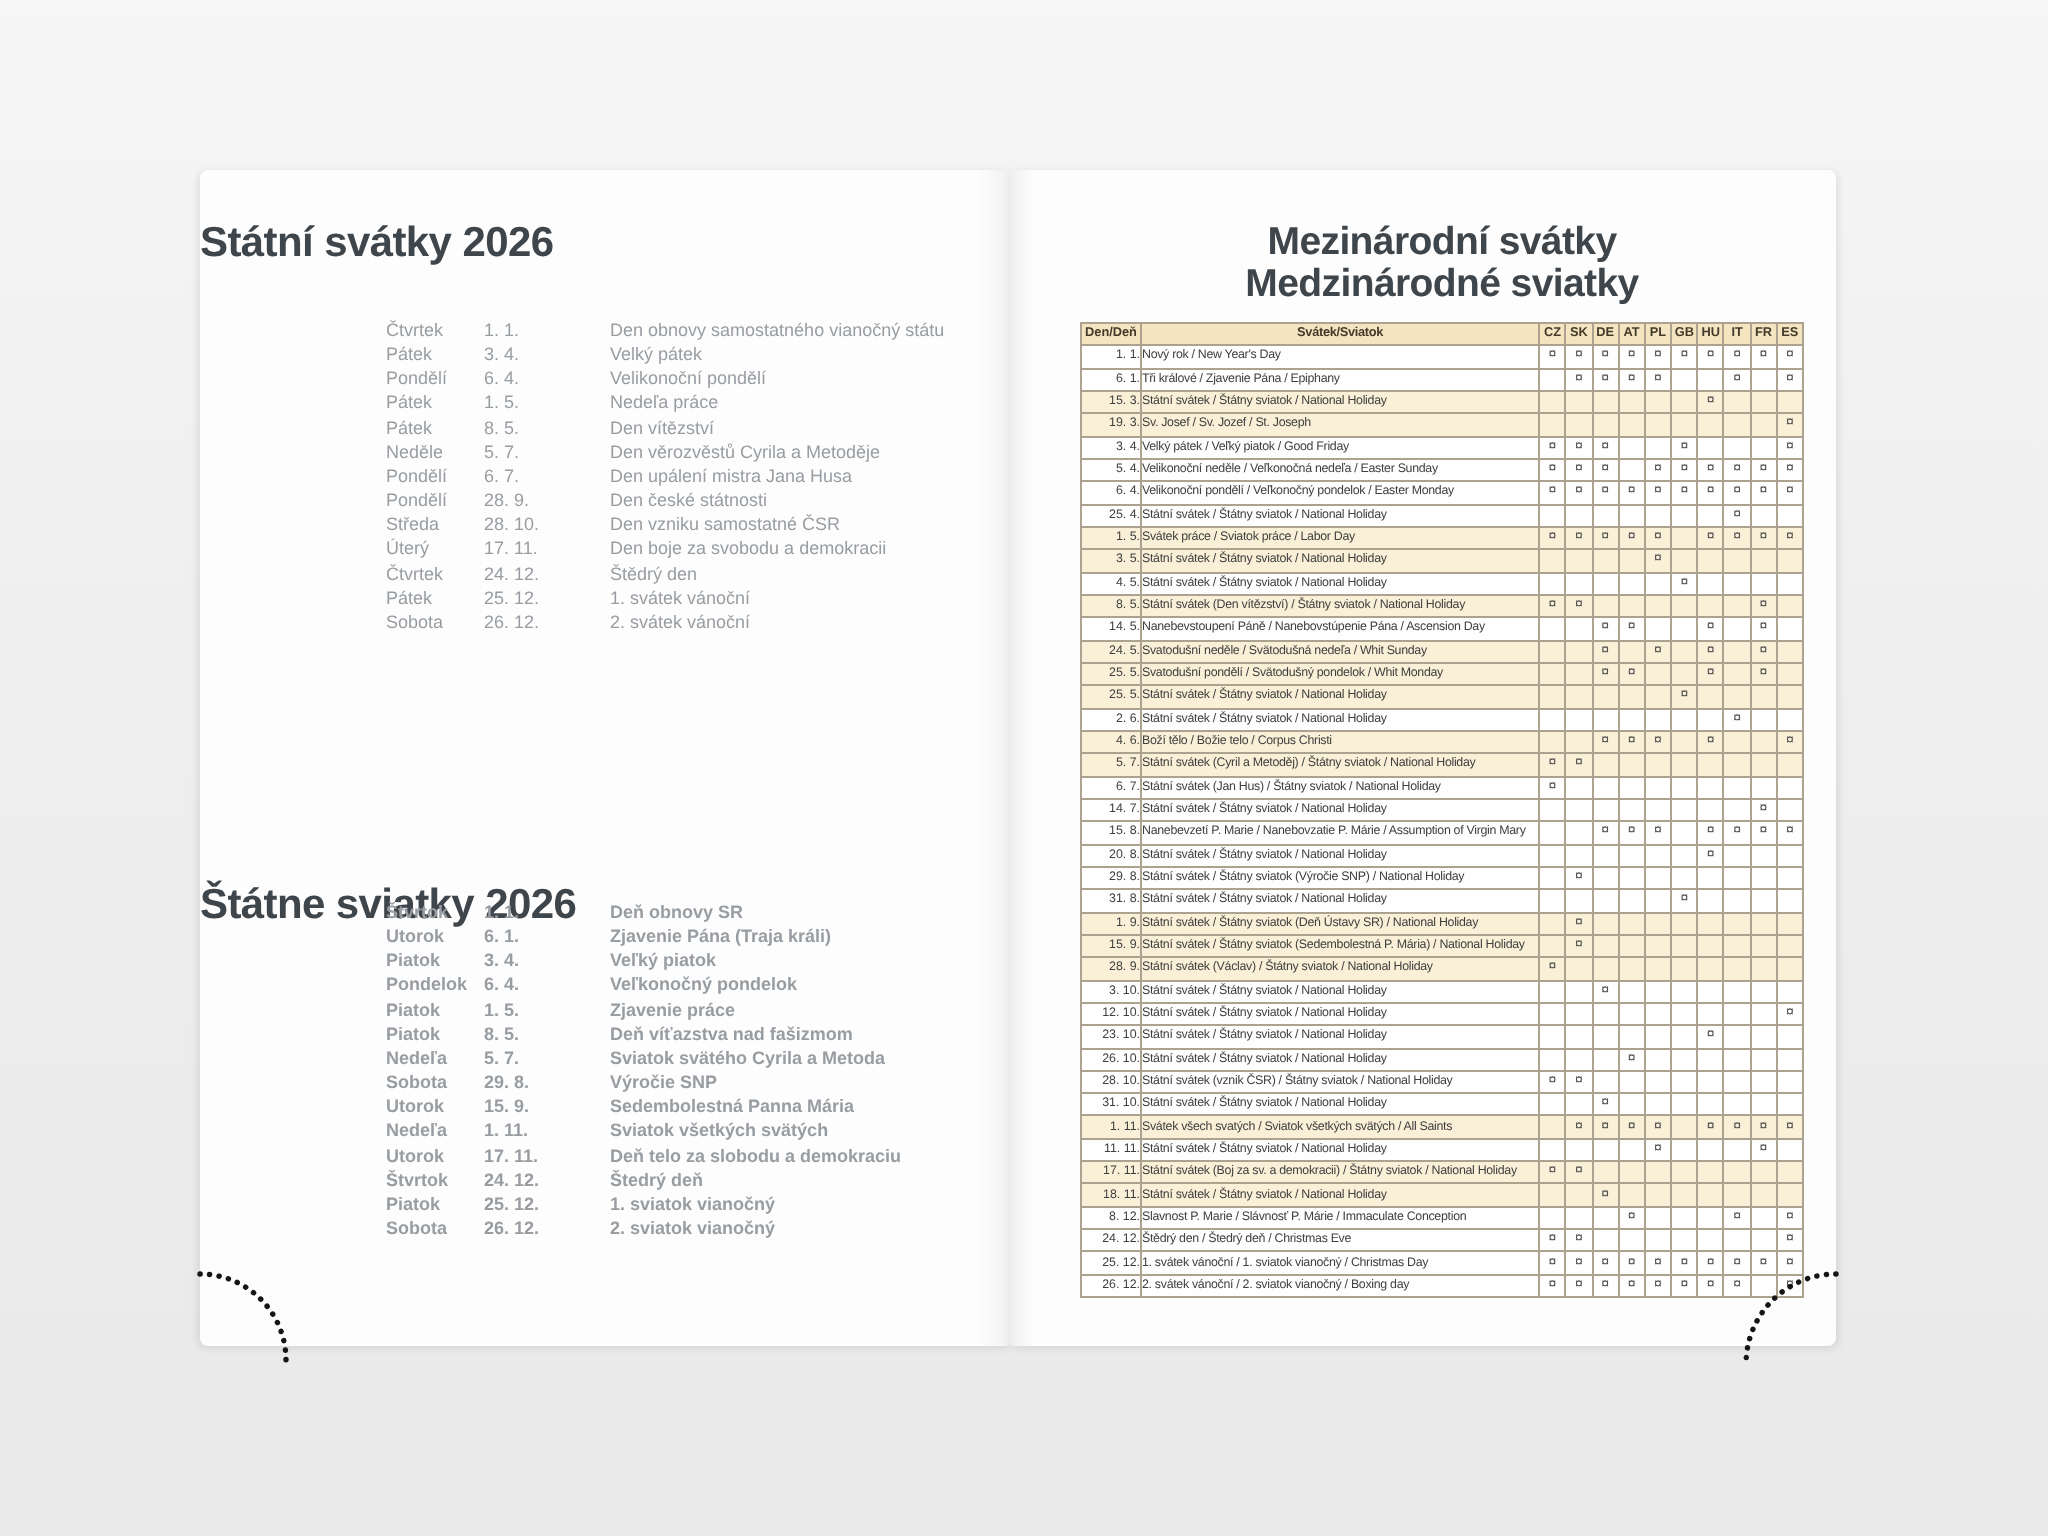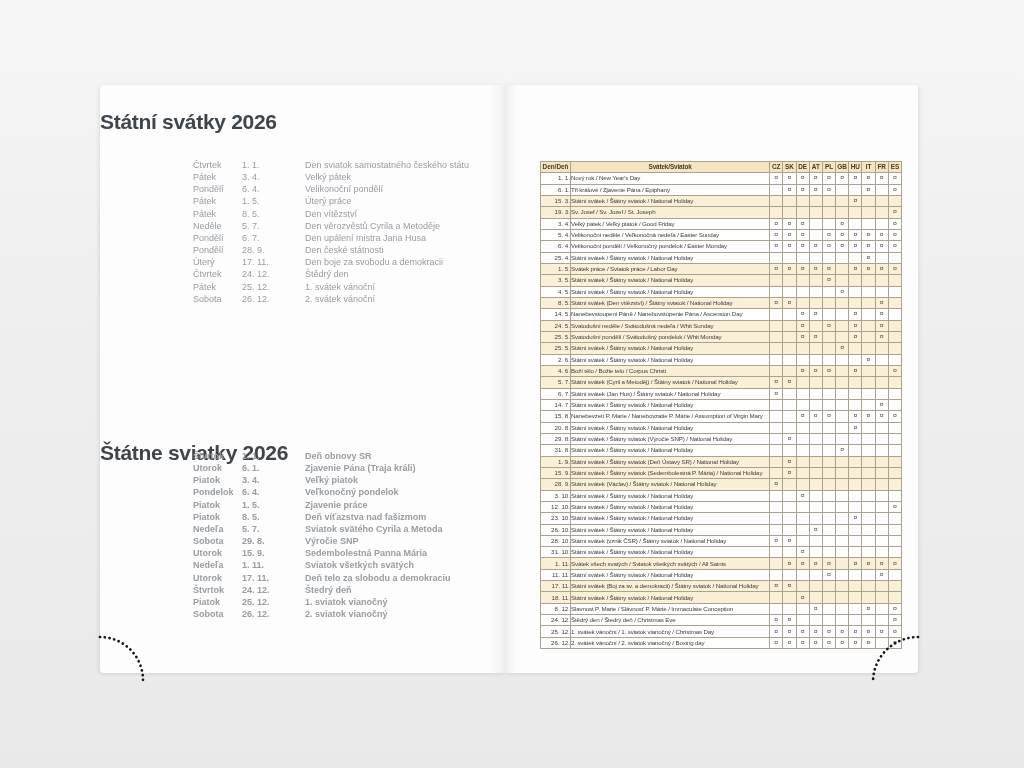--- a/index.html
+++ b/index.html
@@ -50,36 +50,36 @@
 <body>
 
 <div class="spread">
 
   <div class="page page-left">
     <div class="big-title" id="cz-title">Státní svátky 2026</div>
     <div class="hlist" id="cz-list">
         <div class="hrow">
           <span>Čtvrtek</span>
           <span>1. 1.</span>
-          <span>Den sviatok samostatného českého státu</span>
+          <span>Den obnovy samostatného vianočný státu</span>
         </div>
         <div class="hrow">
           <span>Pátek</span>
           <span>3. 4.</span>
           <span>Velký pátek</span>
         </div>
         <div class="hrow">
           <span>Pondělí</span>
           <span>6. 4.</span>
           <span>Velikonoční pondělí</span>
         </div>
         <div class="hrow">
           <span>Pátek</span>
           <span>1. 5.</span>
-          <span>Úterý práce</span>
+          <span>Nedeľa práce</span>
         </div>
         <div class="hrow">
           <span>Pátek</span>
           <span>8. 5.</span>
           <span>Den vítězství</span>
         </div>
         <div class="hrow">
           <span>Neděle</span>
           <span>5. 7.</span>
           <span>Den věrozvěstů Cyrila a Metoděje</span>
@@ -88,20 +88,25 @@
           <span>Pondělí</span>
           <span>6. 7.</span>
           <span>Den upálení mistra Jana Husa</span>
         </div>
         <div class="hrow">
           <span>Pondělí</span>
           <span>28. 9.</span>
           <span>Den české státnosti</span>
         </div>
         <div class="hrow">
+          <span>Středa</span>
+          <span>28. 10.</span>
+          <span>Den vzniku samostatné ČSR</span>
+        </div>
+        <div class="hrow">
           <span>Úterý</span>
           <span>17. 11.</span>
           <span>Den boje za svobodu a demokracii</span>
         </div>
         <div class="hrow">
           <span>Čtvrtek</span>
           <span>24. 12.</span>
           <span>Štědrý den</span>
         </div>
         <div class="hrow">
@@ -185,20 +190,24 @@
         </div>
         <div class="hrow">
           <span>Sobota</span>
           <span>26. 12.</span>
           <span>2. sviatok vianočný</span>
         </div>
       </div>
   </div>
 
   <div class="page page-right">
+    <div class="intl-title">
+      <div>Mezinárodní svátky</div>
+      <div>Medzinárodné sviatky</div>
+    </div>
     <table class="holiday-table">
       <thead>
           <tr>
             <th class="col-date" style="text-align: center;">Den/Deň</th>
             <th class="col-name" style="text-align: center;">Svátek/Sviatok</th>
             <th class="col-cc">CZ</th>
             <th class="col-cc">SK</th>
             <th class="col-cc">DE</th>
             <th class="col-cc">AT</th>
             <th class="col-cc">PL</th>

